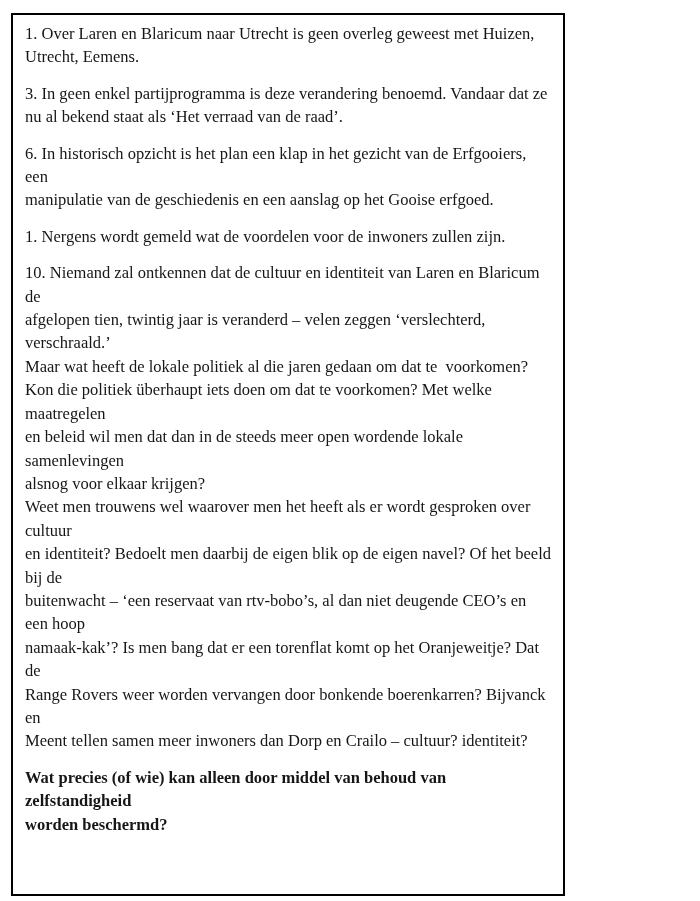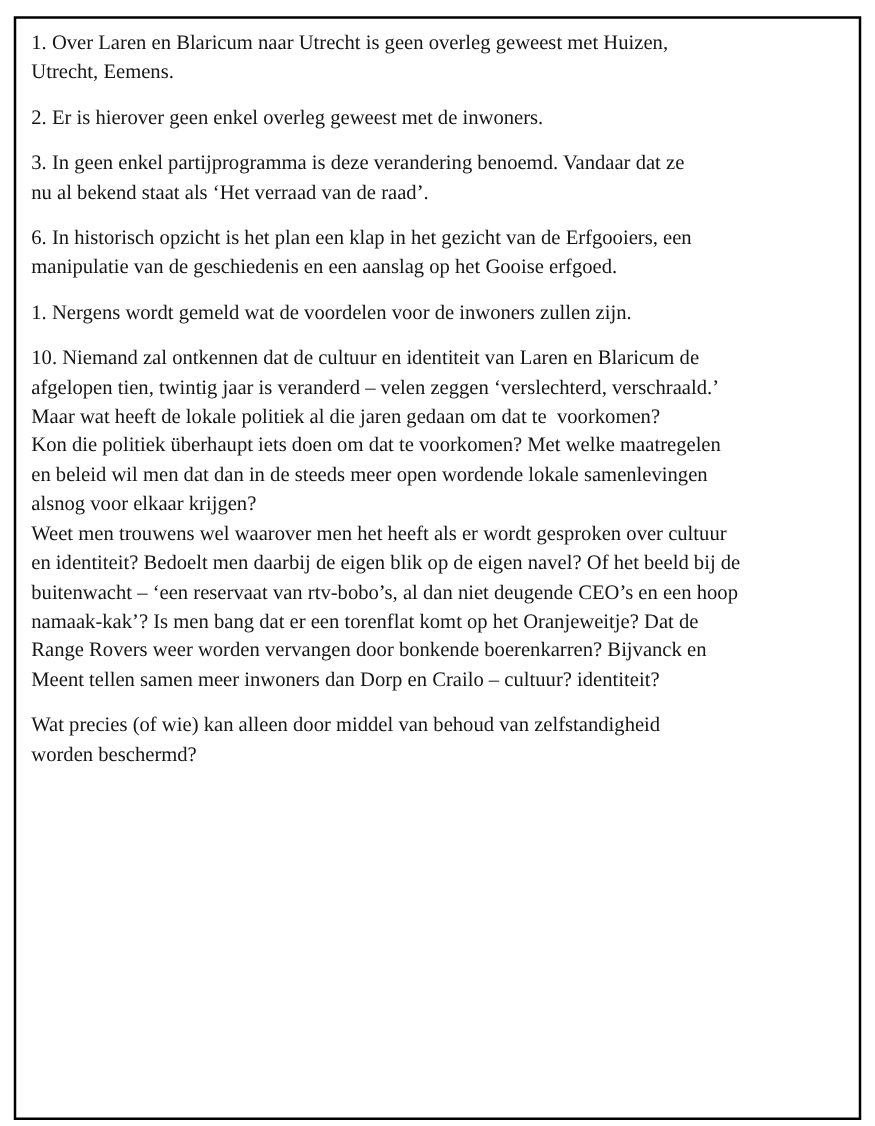--- a/index.html
+++ b/index.html
@@ -11,45 +11,44 @@
     height: 901px;
     background: #ffffff;
     font-family: "Liberation Serif", "DejaVu Serif", serif;
     overflow: hidden;
   }
   .page {
     box-sizing: border-box;
     position: absolute;
     left: 11px;
     top: 13px;
-    width: 678px;
+    width: 554px;
     height: 883px;
     border: 2px solid #000000;
     padding: 7px 12px 6px 12px;
     color: #161616;
     font-size: 16.5px;
     line-height: 23.4px;
     background: #ffffff;
   }
   .para {
     margin: 0 0 13px 0;
     white-space: pre-wrap;
   }
   .closing {
-    font-weight: normal;
+    font-weight: bold;
     margin-bottom: 0;
   }
 </style>
 </head>
 <body>
 
 <div class="page">
   <p class="para">1. Over Laren en Blaricum naar Utrecht is geen overleg geweest met Huizen,
 Utrecht, Eemens.</p>
-  <p class="para">2. Er is hierover geen enkel overleg geweest met de inwoners.</p>
   <p class="para">3. In geen enkel partijprogramma is deze verandering benoemd. Vandaar dat ze
 nu al bekend staat als ‘Het verraad van de raad’.</p>
   <p class="para">6. In historisch opzicht is het plan een klap in het gezicht van de Erfgooiers, een
 manipulatie van de geschiedenis en een aanslag op het Gooise erfgoed.</p>
   <p class="para">1. Nergens wordt gemeld wat de voordelen voor de inwoners zullen zijn.</p>
   <p class="para">10. Niemand zal ontkennen dat de cultuur en identiteit van Laren en Blaricum de
 afgelopen tien, twintig jaar is veranderd – velen zeggen ‘verslechterd, verschraald.’
 Maar wat heeft de lokale politiek al die jaren gedaan om dat te  voorkomen?
 Kon die politiek überhaupt iets doen om dat te voorkomen? Met welke maatregelen
 en beleid wil men dat dan in de steeds meer open wordende lokale samenlevingen

